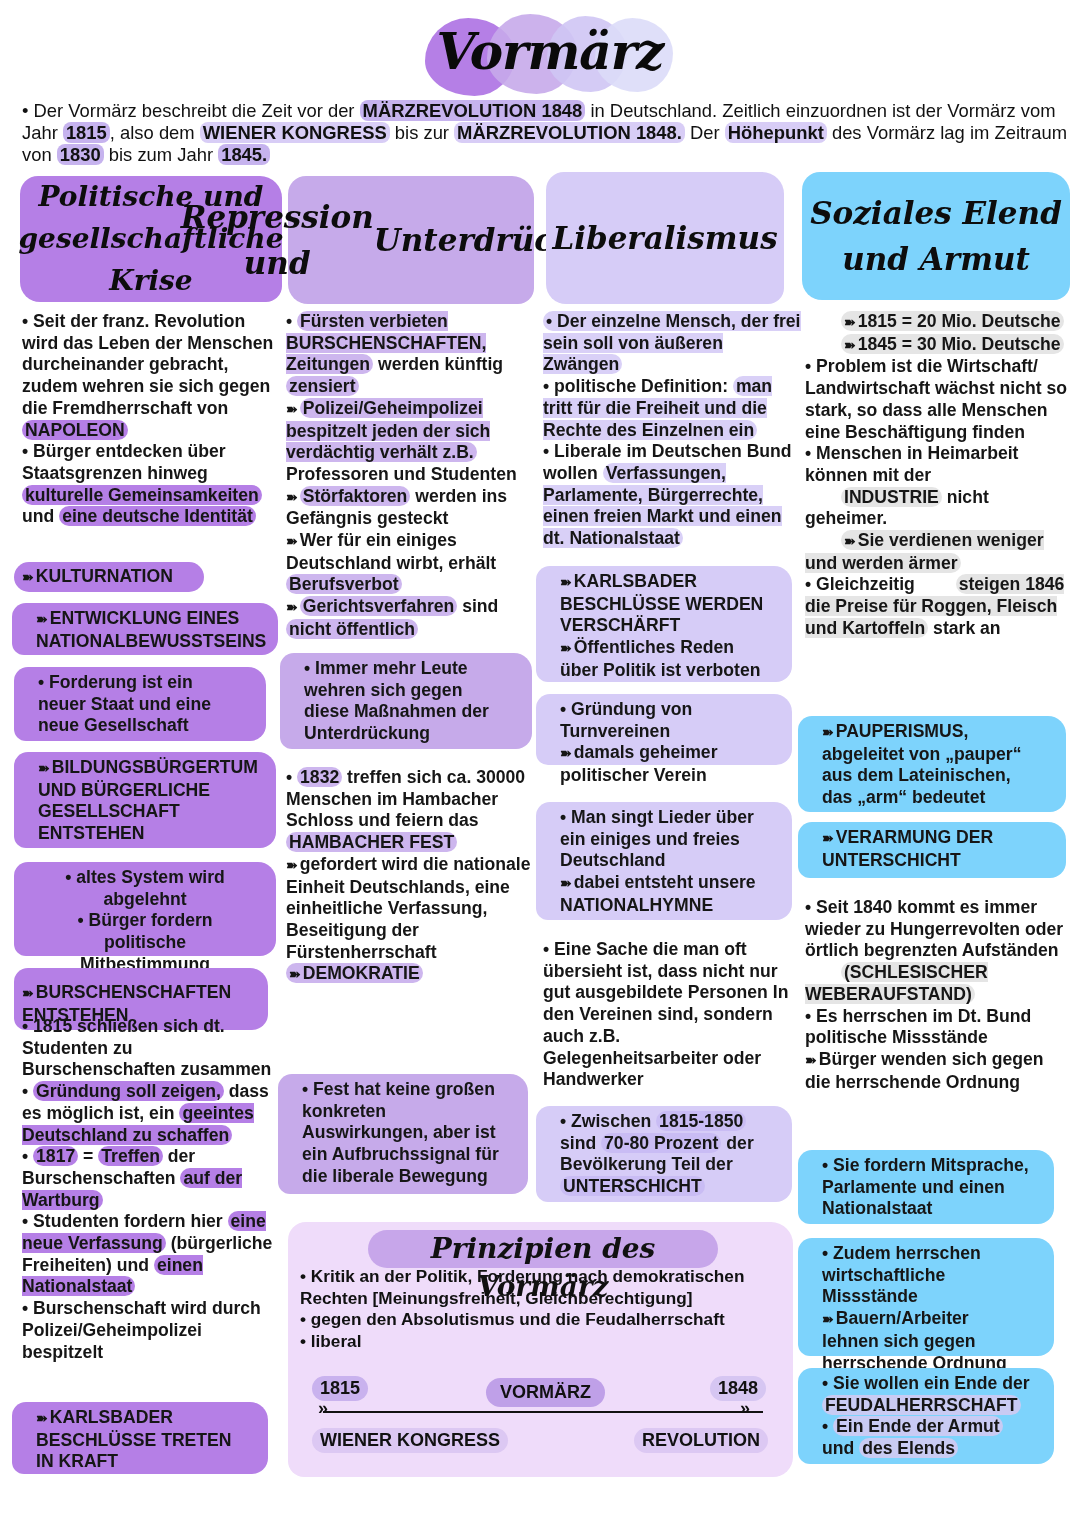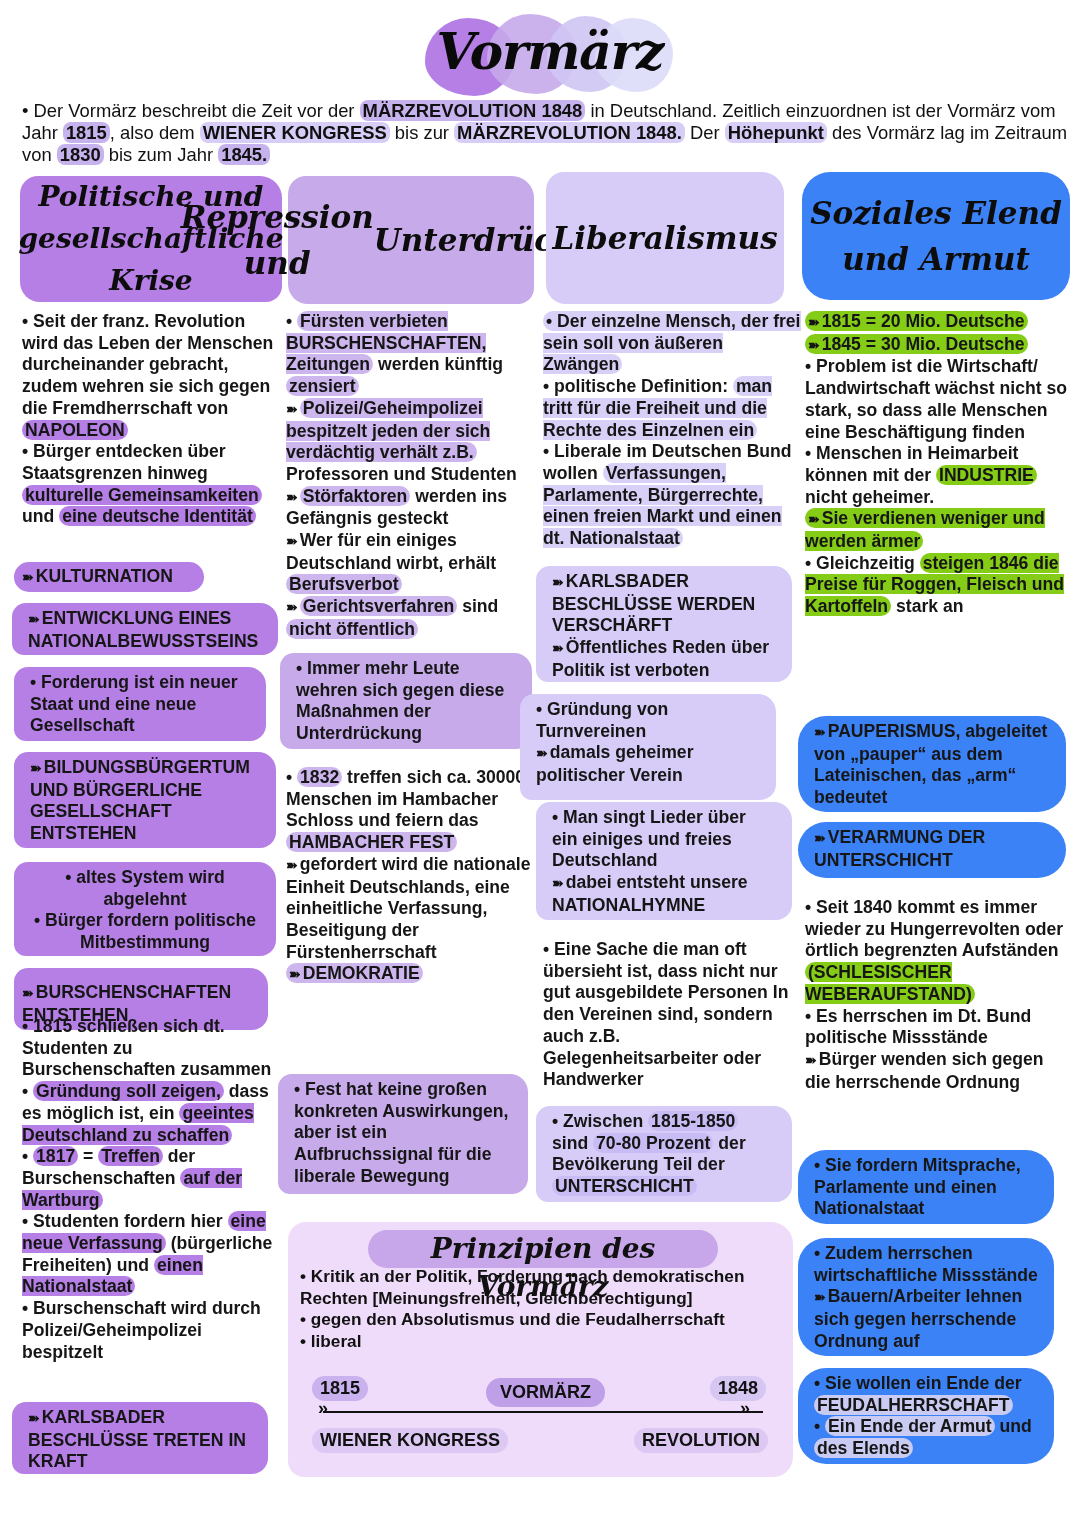--- a/index.html
+++ b/index.html
@@ -18,30 +18,30 @@
   .hl.a { background: #c6b3ee; }
   .hl.b { background: #d8cdf6; }
 
   .head-box { position: absolute; border-radius: 18px 22px 16px 20px; display: flex; align-items: center; justify-content: center;
               text-align: center; font-family: "DejaVu Serif", serif; font-style: italic; font-weight: bold;
               font-size: 31px; line-height: 46px; color: #0d0d0d;
               background-image: repeating-linear-gradient(to bottom, transparent 0, transparent 21px, rgba(120,80,190,0.25) 21px, rgba(120,80,190,0.25) 22px); }
 
   .block { position: absolute; font-size: 17.6px; line-height: 21.7px; font-weight: bold; color: #161616; }
   .block p { margin: 0; }
-  .card { position: absolute; border-radius: 14px 18px 16px 12px; padding: 5px 16px;
+  .card { position: absolute; border-radius: 14px 18px 16px 12px; padding: 5px 24px;
           font-size: 17.6px; line-height: 21.7px; font-weight: bold; color: #161616; }
   .mk { border-radius: 10px; padding: 0 3px; }
   .c1 { background: #b57fe6; }
   .c2 { background: #c6aaea; }
   .c2m { background: #cdb6ee; }
   .c3 { background: #d6ccf7; }
   .c3m { background: #d9d0f7; }
-  .c4 { background: #3b82f6; border-radius: 28px; }
-  .c4m { background: #84cc16; }
+  .c4 { background: #7dd3fc; }
+  .c4m { background: #e5e5e5; margin-left: 36px; }
   .arrow { font-size: 14px; letter-spacing: -2px; margin-right: 4px; }
 
   .principles { position: absolute; left: 288px; top: 1222px; width: 505px; height: 255px;
                 background: #efdcfa; border-radius: 18px 22px 20px 16px; }
   .principles-title { position: absolute; left: 80px; top: 8px; width: 350px; height: 38px;
                       background: #c7a6ea; border-radius: 20px; text-align: center;
                       font-family: "DejaVu Serif", serif; font-style: italic; font-weight: bold; font-size: 28px; line-height: 38px; }
   .principles-text { position: absolute; left: 12px; top: 44px; width: 490px; font-size: 17.2px; line-height: 21.5px; font-weight: bold; }
   .tl-pill { position: absolute; border-radius: 14px; font-size: 18px; font-weight: bold; padding: 2px 8px; }
   .tl-line { position: absolute; left: 35px; top: 189px; width: 440px; height: 2px; background: #111; }
@@ -134,21 +134,21 @@
 
 <div class="block" style="left:543px;top:311px;width:262px;">
   <p><span class="mk c3m">• Der einzelne Mensch, der frei sein soll von äußeren Zwängen</span></p>
   <p><span>• politische Definition: </span><span class="mk c3m">man tritt für die Freiheit und die Rechte des Einzelnen ein</span></p>
   <p><span>• Liberale im Deutschen Bund wollen </span><span class="mk c3m">Verfassungen, Parlamente, Bürgerrechte, einen freien Markt und einen dt. Nationalstaat</span></p>
 </div>
 <div class="card c3" style="left:536px;top:566px;width:256px;height:116px;">
   <div><span class="arrow">➽</span><span>KARLSBADER BESCHLÜSSE WERDEN VERSCHÄRFT</span></div>
   <div><span class="arrow">➽</span><span>Öffentliches Reden über Politik ist verboten</span></div>
 </div>
-<div class="card c3" style="left:520px;top:694px;width:256px;height:106px;">
+<div class="card c3" style="left:536px;top:694px;width:256px;height:71px;">
   <div>• Gründung von Turnvereinen</div>
   <div><span class="arrow">➽</span><span>damals geheimer politischer Verein</span></div>
 </div>
 <div class="card c3" style="left:536px;top:802px;width:256px;height:118px;">
   <div>• Man singt Lieder über ein einiges und freies Deutschland</div>
   <div><span class="arrow">➽</span><span>dabei entsteht unsere NATIONALHYMNE</span></div>
 </div>
 <div class="block" style="left:543px;top:939px;width:256px;">
   <p>• Eine Sache die man oft übersieht ist, dass nicht nur gut ausgebildete Personen In den Vereinen sind, sondern auch z.B. Gelegenheitsarbeiter oder Handwerker</p>
 </div>

